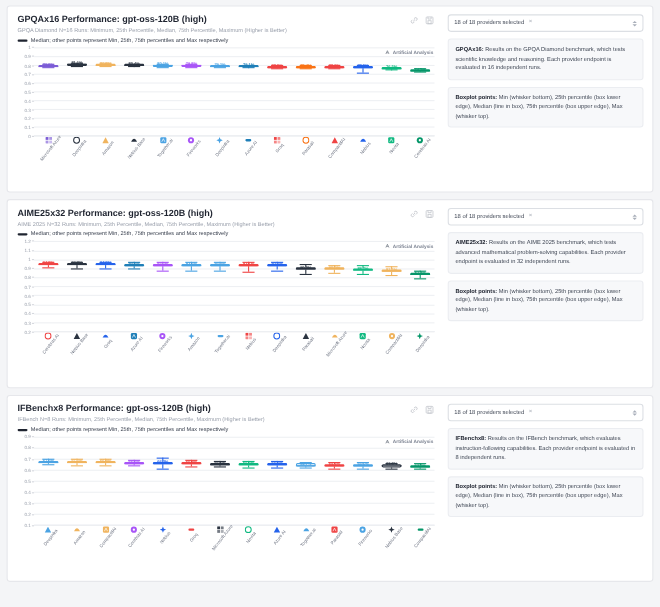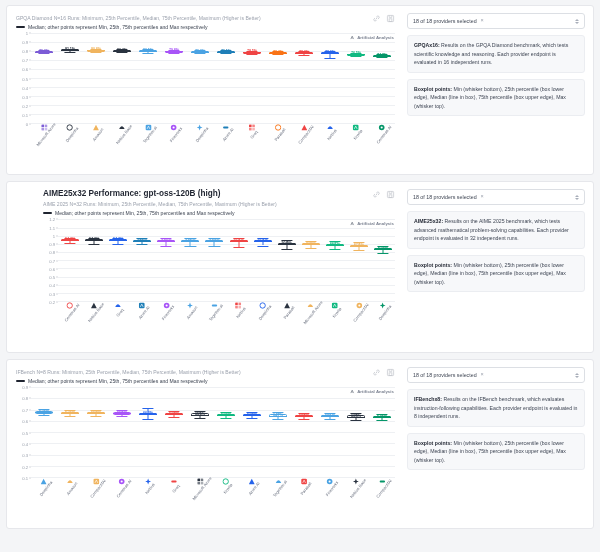--- a/index.html
+++ b/index.html
@@ -62,21 +62,21 @@
   }
   .panel {
     background: #ffffff;
     border: 1px solid #e6e7eb;
     border-radius: 3px;
     display: flex;
     flex-direction: row;
     overflow: hidden;
   }
   .panel-1 { height: 170px; }
-  .panel-2 { height: 172px; padding-left: 27px; }
+  .panel-2 { height: 172px; }
   .panel-3 { height: 170px; }
 
   
   .chart-col {
     flex: 1 1 auto;
     min-width: 0;
     padding: 7px 8px 2px 9px;
     display: flex;
     flex-direction: column;
     position: relative;
@@ -326,20 +326,21 @@
 <body>
 
 <div id="page">
 
 
   <div class="panels" id="panels">
       <div class="panel panel-1">
         <div class="chart-col">
           <div class="chart-head">
             <div class="chart-titles">
+              <div class="chart-title">GPQAx16 Performance: gpt-oss-120B (high)</div>
               <div class="chart-sub">GPQA Diamond N=16 Runs: Minimum, 25th Percentile, Median, 75th Percentile, Maximum (Higher is Better)</div>
               <div class="legend-row">
                 <span class="legend-dash"></span>
                 <span class="legend-text">Median; other points represent Min, 25th, 75th percentiles and Max respectively</span>
               </div>
             </div>
             <div class="head-icons">
               <span class="hicon">
                 <svg viewBox="0 0 16 16" fill="none" stroke="#8a909c" stroke-width="1.5">
                   <path d="M6.5 9.5 9.5 6.5"></path>
@@ -1014,20 +1015,21 @@
           </div>
           <div class="info-card">
             <div class="info-text"><b>Boxplot points:</b><span> Min (whisker bottom), 25th percentile (box lower edge), Median (line in box), 75th percentile (box upper edge), Max (whisker top).</span></div>
           </div>
         </div>
       </div>
       <div class="panel panel-3">
         <div class="chart-col">
           <div class="chart-head">
             <div class="chart-titles">
+              <div class="chart-title">IFBenchx8 Performance: gpt-oss-120B (high)</div>
               <div class="chart-sub">IFBench N=8 Runs: Minimum, 25th Percentile, Median, 75th Percentile, Maximum (Higher is Better)</div>
               <div class="legend-row">
                 <span class="legend-dash"></span>
                 <span class="legend-text">Median; other points represent Min, 25th, 75th percentiles and Max respectively</span>
               </div>
             </div>
             <div class="head-icons">
               <span class="hicon">
                 <svg viewBox="0 0 16 16" fill="none" stroke="#8a909c" stroke-width="1.5">
                   <path d="M6.5 9.5 9.5 6.5"></path>

